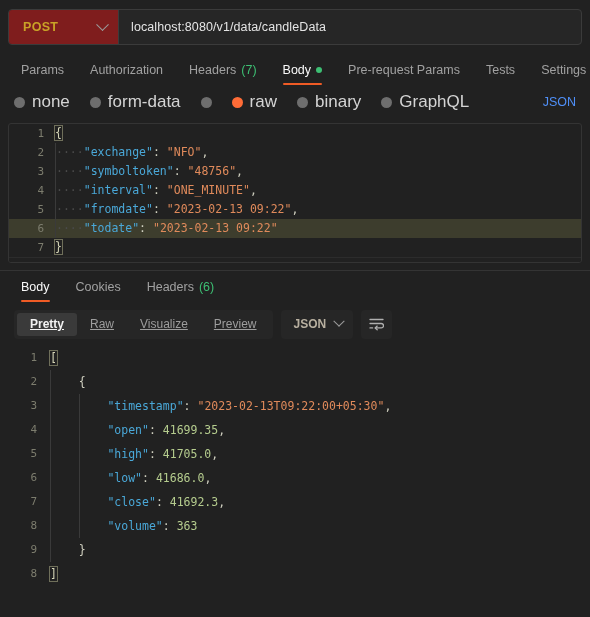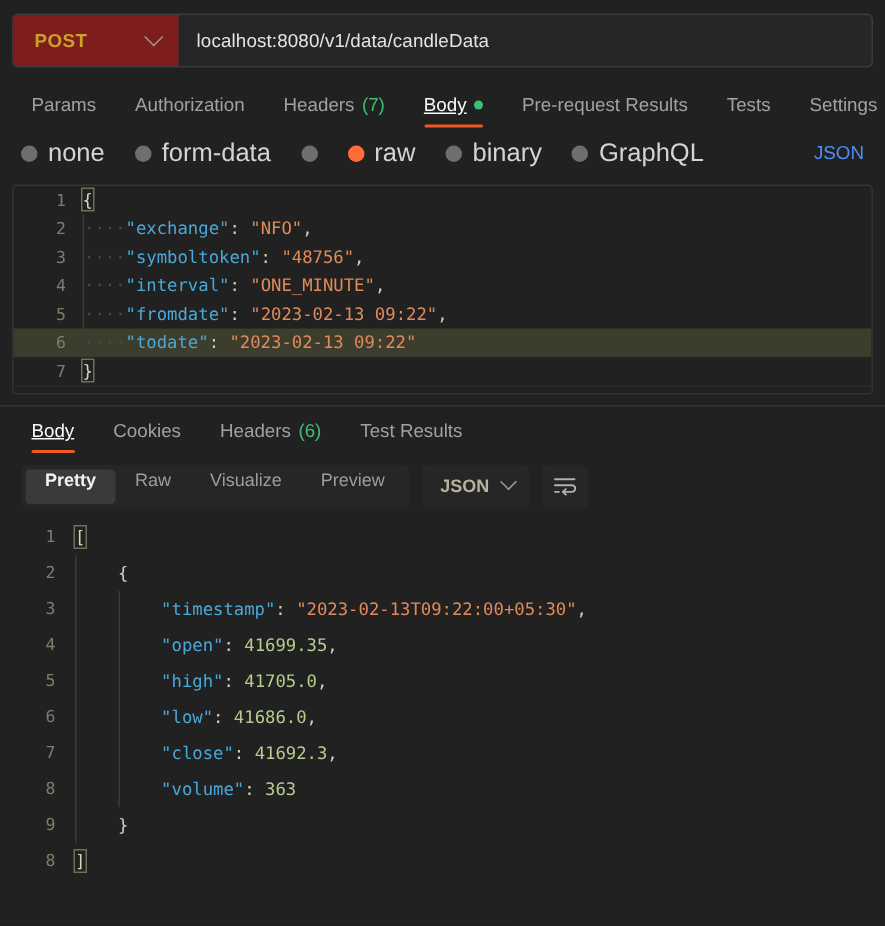--- a/index.html
+++ b/index.html
@@ -87,21 +87,21 @@
     padding: 0 13px;
     height: 34px;
     display: flex;
     align-items: center;
     gap: 5px;
     font-size: 12.5px;
     color: #a1a1a1;
     cursor: pointer;
     white-space: nowrap;
   }
-  .tab.active { color: #fafafa; text-decoration: underline; }
+  .tab.active { color: #fafafa; }
   .tab.active::after {
     content: "";
     position: absolute;
     left: 13px; right: 13px; bottom: 2px;
     height: 2px;
     background: #ef5b25;
     border-radius: 1px;
   }
   .tab-count { color: #3dbf73; font-size: 12.5px; }
   .tab-dot {
@@ -233,26 +233,27 @@
     align-items: center;
     background: #262626;
     border-radius: 4px;
     padding: 3px;
     height: 29px;
   }
   .seg {
     padding: 0 13px;
     height: 23px;
     display: flex;
-    align-items: flex-start;
+    align-items: center;
     font-size: 12px;
     color: #9d9d9d;
     border-radius: 3px;
     cursor: pointer;
     white-space: nowrap;
+    text-decoration: underline;
   }
   .seg.active {
     background: #3a3a3a;
     color: #f2f2f2;
     font-weight: bold;
   }
   .fmt-select {
     display: flex;
     align-items: center;
     gap: 9px;
@@ -315,21 +316,21 @@
     </div>
     <div class="tab">
       <span>Headers</span>
       <span class="tab-count">(7)</span>
     </div>
     <div class="tab active">
       <span>Body</span>
       <span class="tab-dot"></span>
     </div>
     <div class="tab">
-      <span>Pre-request Results</span>
+      <span>Pre-request Params</span>
     </div>
     <div class="tab">
       <span>Tests</span>
     </div>
     <div class="tab">
       <span>Settings</span>
     </div>
   </div>
 
   <div class="body-types">
@@ -406,23 +407,20 @@
   <div class="res-tabs">
     <div class="tab active">
       <span>Body</span>
     </div>
     <div class="tab">
       <span>Cookies</span>
     </div>
     <div class="tab">
       <span>Headers</span>
       <span class="tab-count">(6)</span>
-    </div>
-    <div class="tab">
-      <span>Test Results</span>
     </div>
   </div>
 
   <div class="res-toolbar">
     <div class="seg-group">
       <div class="seg active">
         <span>Pretty</span>
       </div>
       <div class="seg">
         <span>Raw</span>

